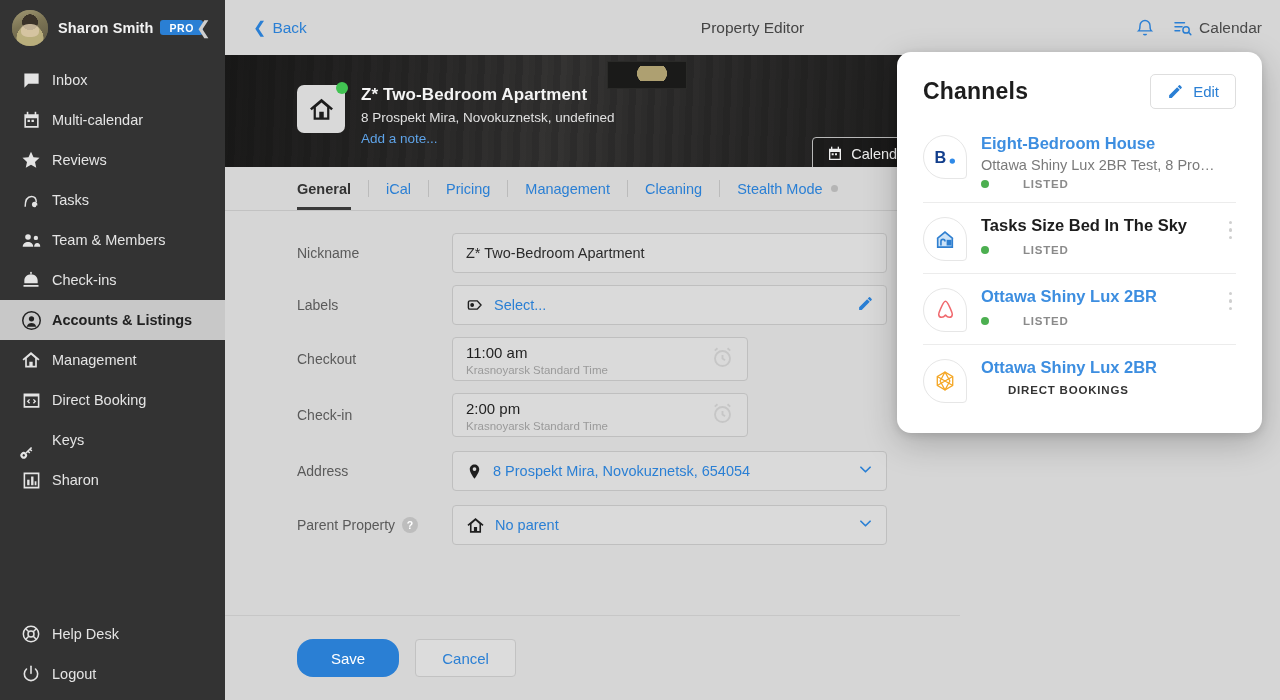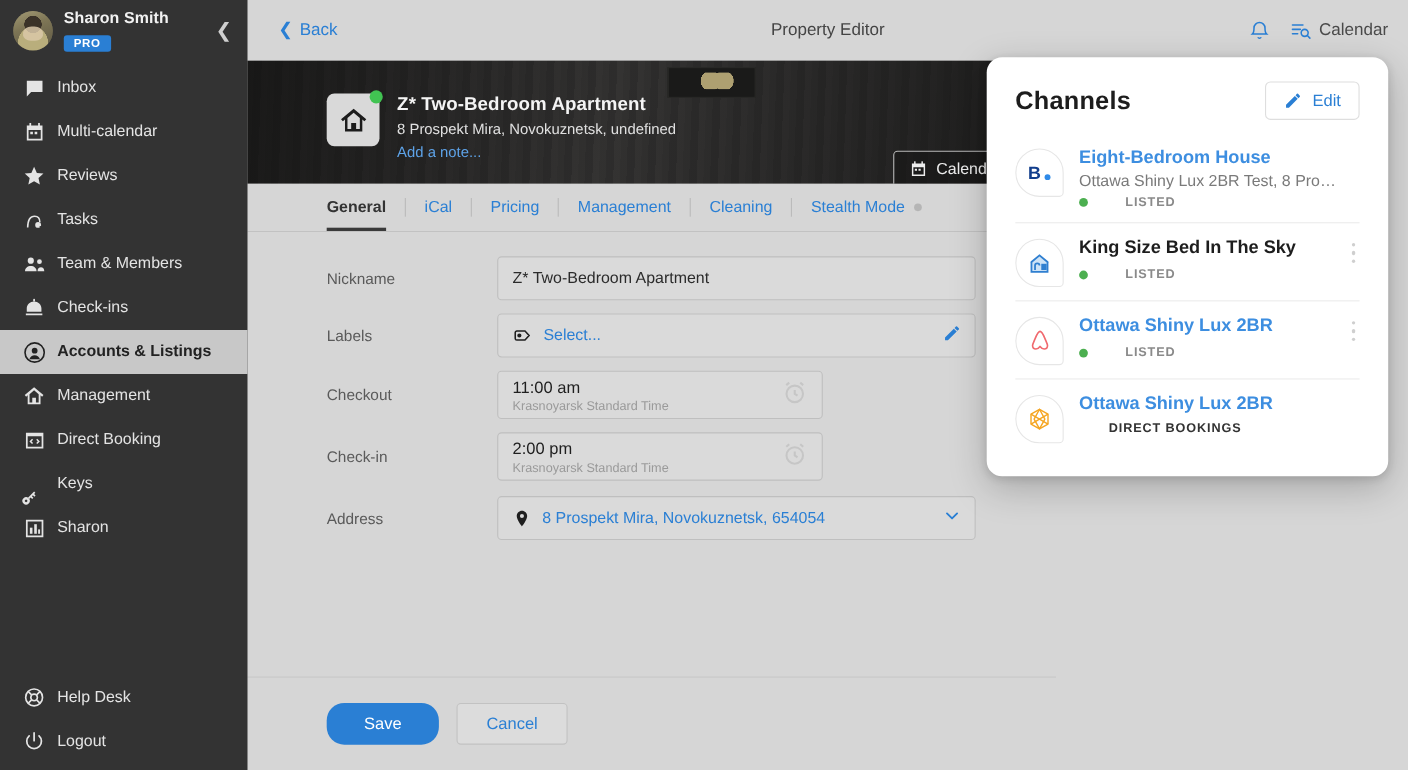--- a/index.html
+++ b/index.html
@@ -31,21 +31,21 @@
     position: relative;
   }
   .avatar .a1 { position:absolute; left:0; top:0; width:100%; height:100%;
      background:
        radial-gradient(circle at 50% 34%, #3a3228 0 26%, transparent 27%),
        radial-gradient(circle at 50% 78%, #b9ae7c 0 40%, transparent 41%),
        linear-gradient(160deg,#a39a74 0%,#7d7555 40%,#5d5744 100%);
   }
   .avatar .a2 { position:absolute; left:26%; top:40%; width:48%; height:34%;
      background:#d9c8a8; border-radius:45% 45% 40% 40%; opacity:.85; }
-  .sb-name-wrap { margin-left: 10px; display: flex; flex-direction: column; gap: 7px; }
+  .sb-name-wrap { margin-left: 10px; display: flex; flex-direction: row; gap: 7px; }
   .sb-name { color: #f2f2f2; font-size: 14.5px; font-weight: 600; letter-spacing: .1px; }
   .pro-badge {
     display: inline-block; align-self: flex-start;
     background: #2a7fd4; color: #fff;
     font-size: 10.5px; font-weight: 700; letter-spacing: .6px;
     padding: 2px 9px 1px; border-radius: 3px;
   }
   .collapse-btn {
     position: absolute; right: 14px; top: 50%; transform: translateY(-50%);
     color: #cfcfcf; font-size: 18px; line-height: 1; cursor: pointer;
@@ -565,20 +565,39 @@
             </span>
             <span class="link">8 Prospekt Mira, Novokuznetsk, 654054</span>
             <span class="caret">
               <svg width="17" height="17" viewBox="0 0 24 24" fill="none" stroke="currentColor" stroke-width="2.4" stroke-linecap="round" stroke-linejoin="round">
                   <path d="M5.5 8.8l6.5 6.4 6.5-6.4"></path>
                 </svg>
             </span>
           </div>
         </div>
 
+        <div class="field" style="margin-top:14px;">
+          <div class="field-lbl">
+            <span>Parent Property</span>
+            <span class="qmark">?</span>
+          </div>
+          <div class="ctl">
+            <span class="lead-ico">
+              <svg width="19" height="19" viewBox="0 0 24 24" fill="currentColor">
+                  <path d="M12 2.5L1.8 11l1.5 1.7L5 11.2V21h14v-9.8l1.7 1.5L22.2 11 12 2.5zm0 3.3l5 4.2V19h-3v-5h-4v5H7v-9z"></path>
+                </svg>
+            </span>
+            <span class="link">No parent</span>
+            <span class="caret">
+              <svg width="17" height="17" viewBox="0 0 24 24" fill="none" stroke="currentColor" stroke-width="2.4" stroke-linecap="round" stroke-linejoin="round">
+                  <path d="M5.5 8.8l6.5 6.4 6.5-6.4"></path>
+                </svg>
+            </span>
+          </div>
+        </div>
       </div>
     </div>
 
     <div class="footer-bar">
       <button class="btn-primary">Save</button>
       <button class="btn-secondary">Cancel</button>
     </div>
 
   </section>
 
@@ -617,21 +636,21 @@
       <div class="ch-row">
         <div class="ch-ico">
           <svg width="26" height="26" viewBox="0 0 32 32" fill="none" stroke="#2f7fd0" stroke-width="2">
               <path d="M5 16l11-9 11 9" fill="#2f7fd0" stroke="none" opacity=".25"></path>
               <path d="M7 15v11h18V15L16 7.5 7 15z" fill="#cde3f7" stroke="#2f7fd0"></path>
               <rect x="18" y="17" width="6" height="7" fill="#2f7fd0" stroke="none"></rect>
               <path d="M11 24v-5a2.5 2.5 0 1 1 5 0" stroke="#2f7fd0" stroke-width="2"></path>
             </svg>
         </div>
         <div class="ch-body">
-          <div class="ch-name plain">King Size Bed In The Sky</div>
+          <div class="ch-name plain">Tasks Size Bed In The Sky</div>
           <div class="ch-status" style="margin-top:9px;">
             <span class="sdot"></span>
             <span class="stext">LISTED</span>
           </div>
         </div>
         <div class="ch-kebab">
             <i></i>
             <i></i>
             <i></i>
           </div>

